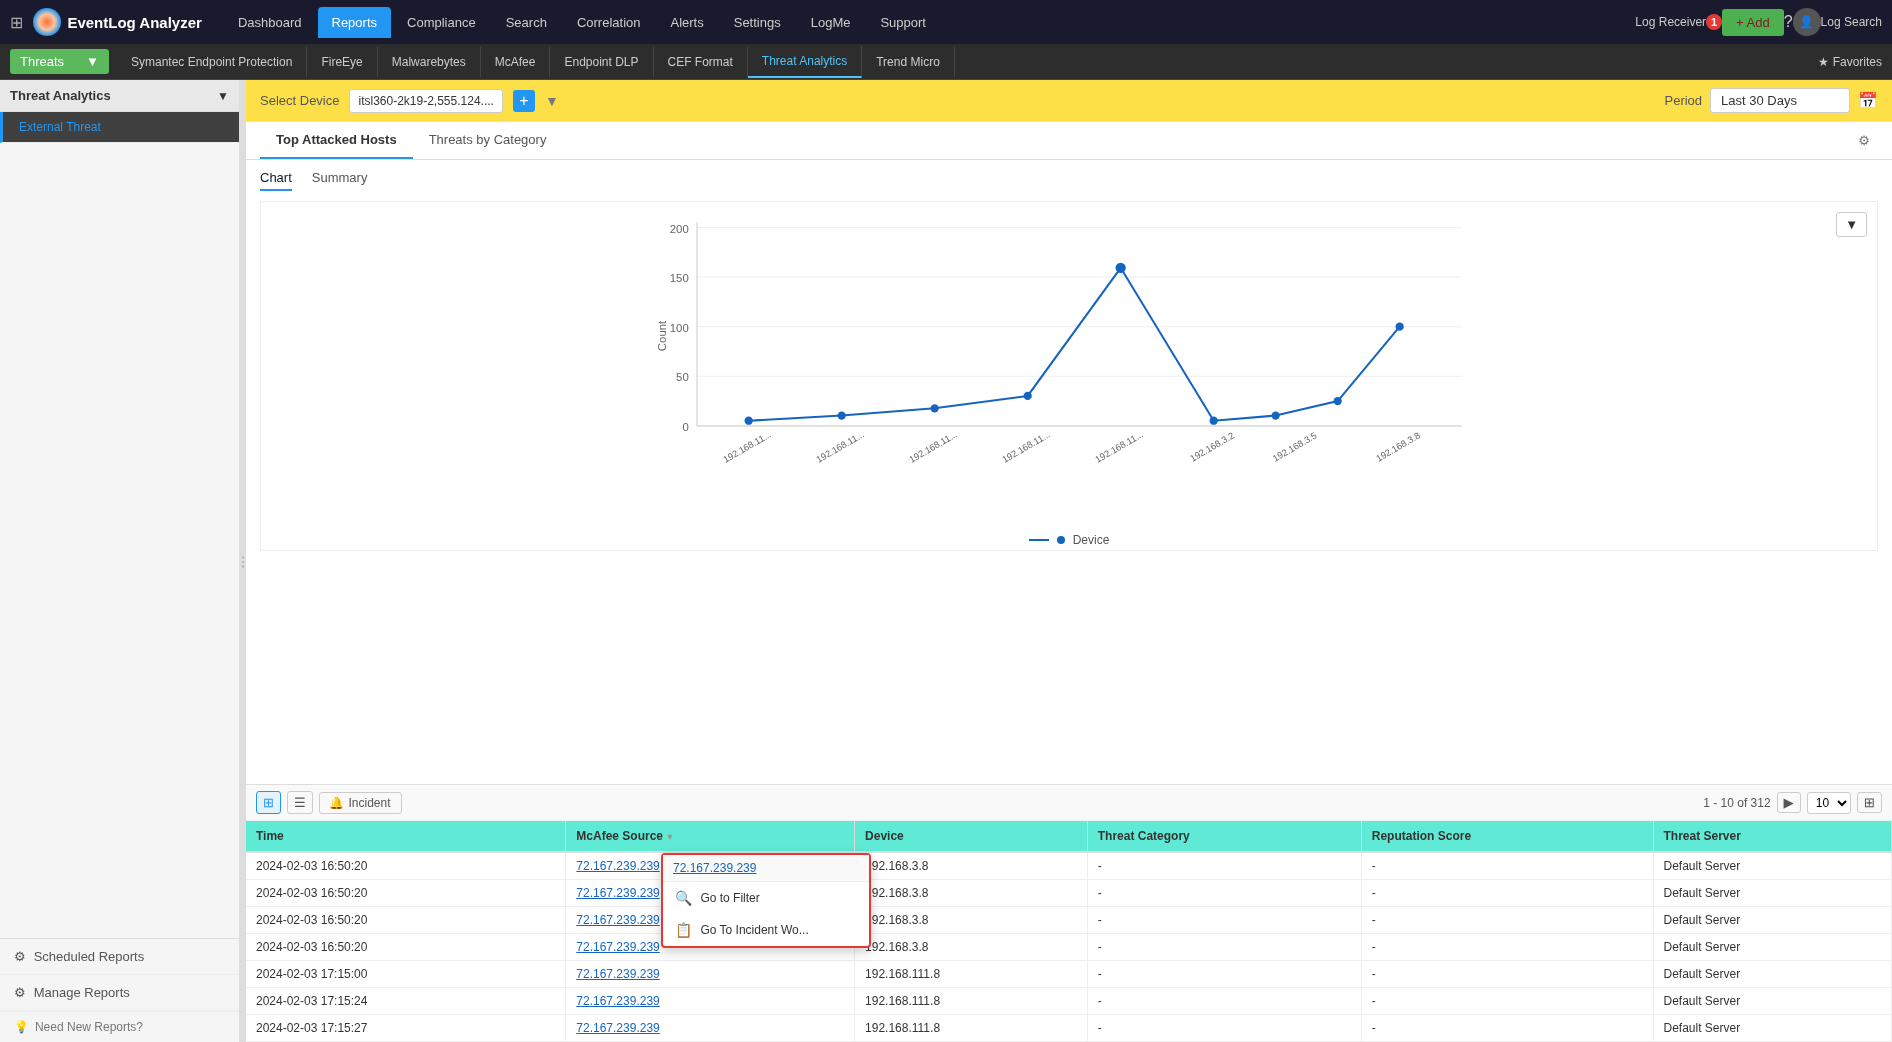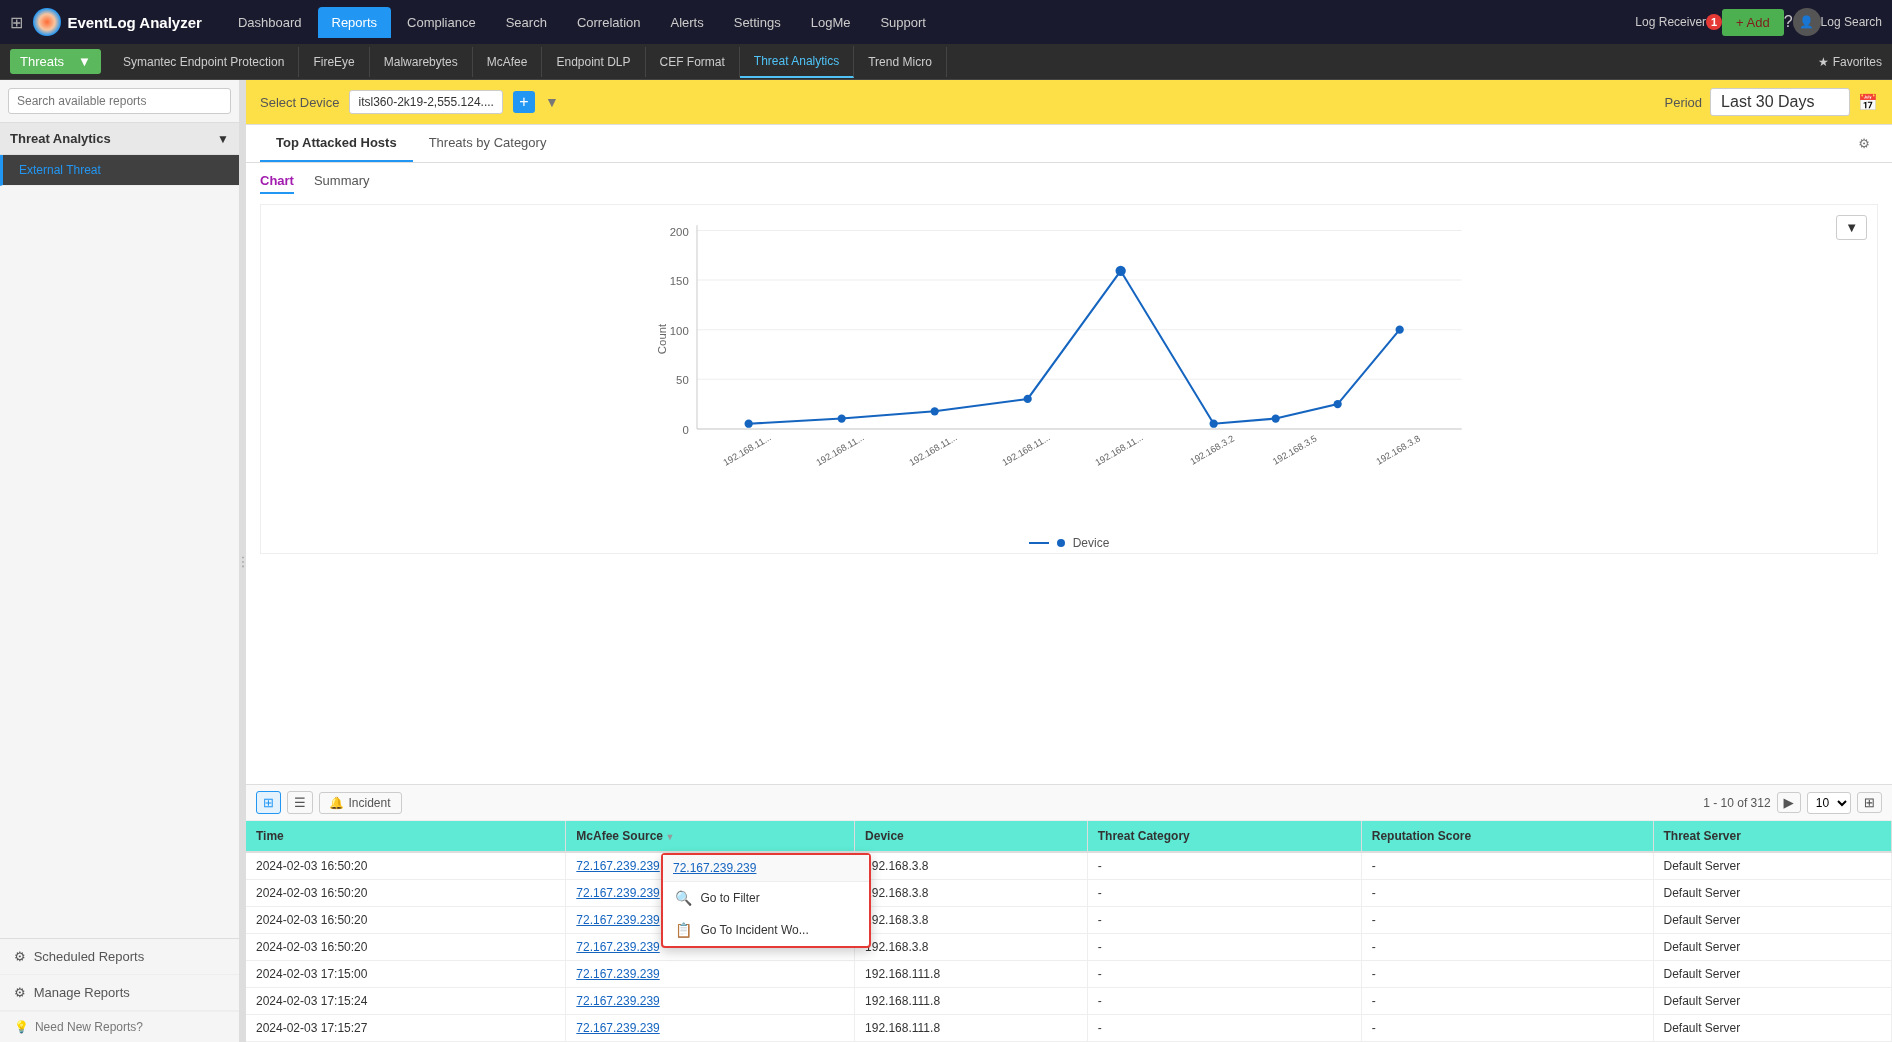--- a/index.html
+++ b/index.html
@@ -53,21 +53,21 @@
       border-bottom: 1px solid #444;
     }
     .threats-dropdown {
       background: #5cb85c;
       color: white;
       padding: 5px 10px;
       border-radius: 3px;
       cursor: pointer;
       display: flex;
       align-items: center;
-      gap: 14px;
+      gap: 22px;
       font-size: 13px;
       margin-right: 8px;
     }
     .sub-tab-item {
       color: #ccc;
       padding: 8px 14px;
       cursor: pointer;
       font-size: 12px;
       border-right: 1px solid #444;
     }
@@ -190,21 +190,21 @@
       justify-content: center;
     }
     .filter-icon { color: #777; cursor: pointer; font-size: 14px; }
     .period-section { margin-left: auto; display: flex; align-items: center; gap: 8px; }
     .period-label { font-size: 13px; color: #555; }
     .period-selector {
       background: white;
       border: 1px solid #ccc;
       border-radius: 3px;
       padding: 4px 10px;
-      font-size: 16px;
+      font-size: 13px;
       cursor: pointer;
       min-width: 140px;
     }
     .calendar-icon { color: #777; cursor: pointer; font-size: 16px; }
 
     
     .report-tabs {
       display: flex;
       border-bottom: 1px solid #ddd;
       padding: 0 14px;
@@ -217,21 +217,21 @@
       color: #555;
       border-bottom: 2px solid transparent;
     }
     .report-tab.active { color: #333; border-bottom: 2px solid #2196F3; font-weight: bold; }
     .settings-gear { margin-left: auto; padding: 8px; color: #777; cursor: pointer; align-self: center; }
 
     
     .chart-section { flex: 1; padding: 10px 14px; overflow: hidden; position: relative; }
     .chart-view-tabs { display: flex; gap: 20px; margin-bottom: 10px; }
     .chart-view-tab { font-size: 13px; color: #555; cursor: pointer; padding-bottom: 4px; }
-    .chart-view-tab.active { color: #a21caf; border-bottom: 2px solid #2196F3; font-weight: bold; }
+    .chart-view-tab.active { color: #0f172a; border-bottom: 2px solid #2196F3; font-weight: normal; }
     .chart-container { position: relative; height: 350px; border: 1px solid #eee; padding: 10px; }
     .chart-dropdown { position: absolute; top: 10px; right: 10px; background: white; border: 1px solid #ccc; border-radius: 3px; padding: 4px 8px; cursor: pointer; }
 
     
     .chart-svg { width: 100%; height: 310px; }
 
     
     .chart-legend { display: flex; align-items: center; gap: 8px; justify-content: center; margin-top: 8px; font-size: 12px; color: #555; }
     .legend-line { width: 20px; height: 2px; background: #1565c0; display: inline-block; }
     .legend-dot { width: 8px; height: 8px; background: #1565c0; border-radius: 50%; display: inline-block; }
@@ -386,23 +386,20 @@
   <div class="sub-tab-item">Trend Micro</div>
   <div class="favorites-btn">
     <span>★</span>
     <span>Favorites</span>
   </div>
 </div>
 
 <div class="main-layout">
 
   <div class="sidebar">
-    <div class="search-reports">
-      <input type="text" placeholder="Search available reports" style="">
-    </div>
     <div class="sidebar-section">
       <span>Threat Analytics</span>
       <span class="chevron">▼</span>
     </div>
     <div class="sidebar-item active">External Threat</div>
 
     <div class="sidebar-bottom">
       <div class="sidebar-bottom-item">
         <span>⚙</span>
         <span>Scheduled Reports</span>

